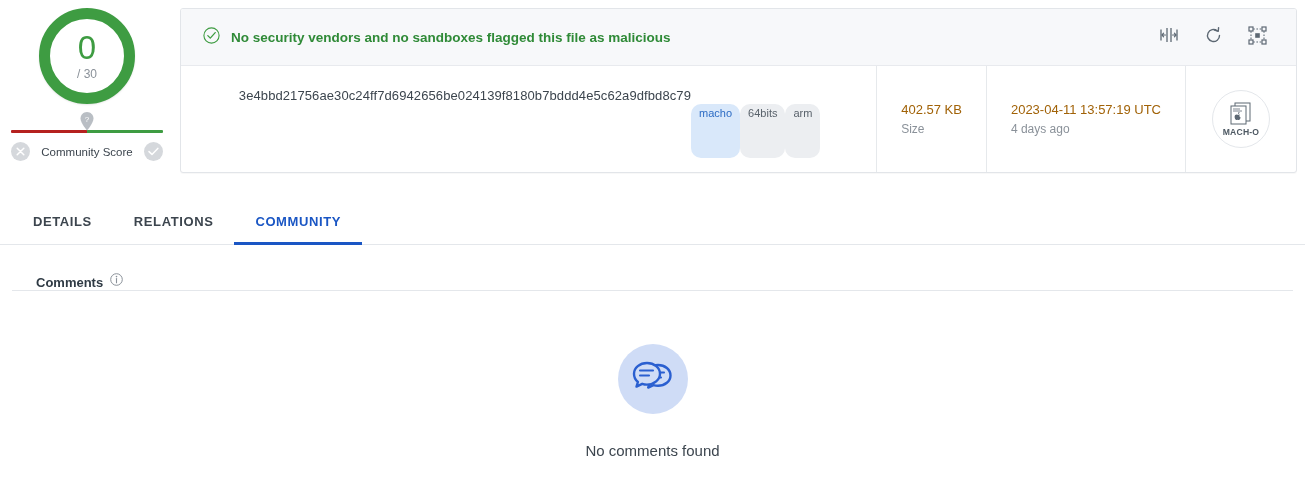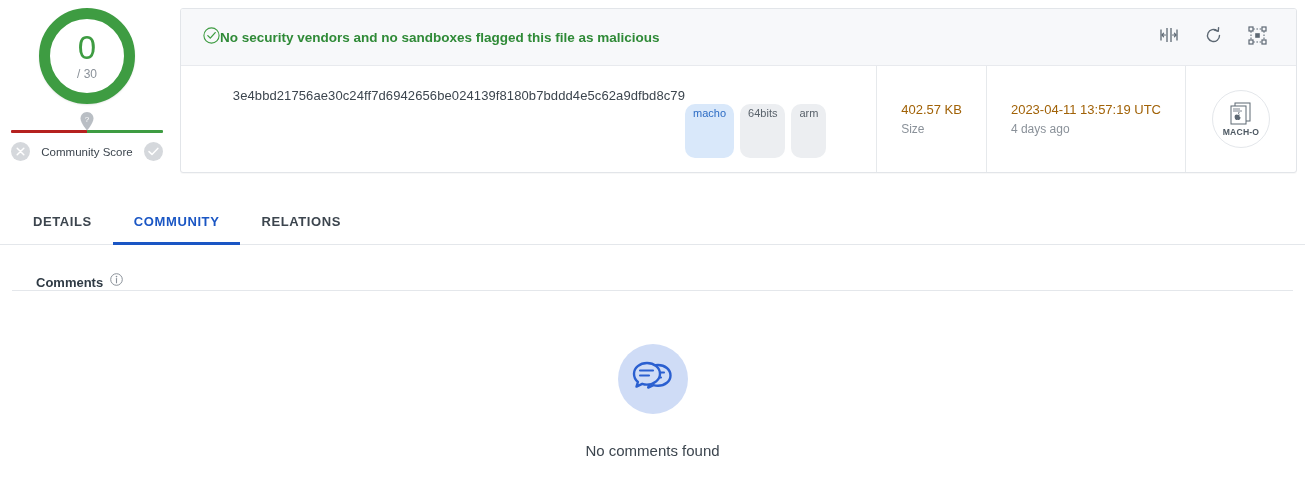--- a/index.html
+++ b/index.html
@@ -118,20 +118,21 @@
     border-bottom: 1px solid #e8eaee;
     height: 56px;
     display: flex;
     align-items: center;
     padding: 0 16px 0 22px;
   }
   .banner-left {
     display: flex;
     align-items: center;
     flex: 1;
+    gap: 11px;
   }
   .banner-text {
     color: #2f8a37;
     font-size: 13.5px;
     font-weight: bold;
   }
   .banner-actions {
     display: flex;
     align-items: center;
     gap: 22px;
@@ -161,21 +162,20 @@
   }
   .file-hash {
     font-size: 13px;
     color: #3c454e;
     letter-spacing: 0.1px;
     word-break: break-all;
   }
   .tag-row {
     margin-top: 16px;
     display: flex;
-    gap: 6px;
   }
   .tag {
     font-size: 11px;
     padding: 3px 8px;
     border-radius: 10px;
     background: #eceef1;
     color: #59626b;
     white-space: nowrap;
   }
   .tag.blue {
@@ -402,22 +402,22 @@
             <text x="23" y="38" font-size="8.6" font-weight="bold" fill="#4d5862" text-anchor="middle" font-family="Liberation Sans, sans-serif" letter-spacing="0.2">MACH-O</text>
           </svg>
         </div>
       </div>
     </div>
   </div>
 </div>
 
 <div class="tabs">
   <div class="tab">DETAILS</div>
+  <div class="tab">RELATIONS</div>
   <div class="tab active">COMMUNITY</div>
-  <div class="tab">RELATIONS</div>
 </div>
 
 <div class="comments-head">
   <span class="comments-title">Comments</span>
   <span>
     <svg width="13" height="13" viewBox="0 0 13 13">
       <circle cx="6.5" cy="6.5" r="5.8" fill="none" stroke="#8a9199" stroke-width="1"></circle>
       <circle cx="6.5" cy="3.6" r="0.8" fill="#8a9199"></circle>
       <line x1="6.5" y1="5.6" x2="6.5" y2="9.7" stroke="#8a9199" stroke-width="1.1" stroke-linecap="round"></line>
     </svg>

